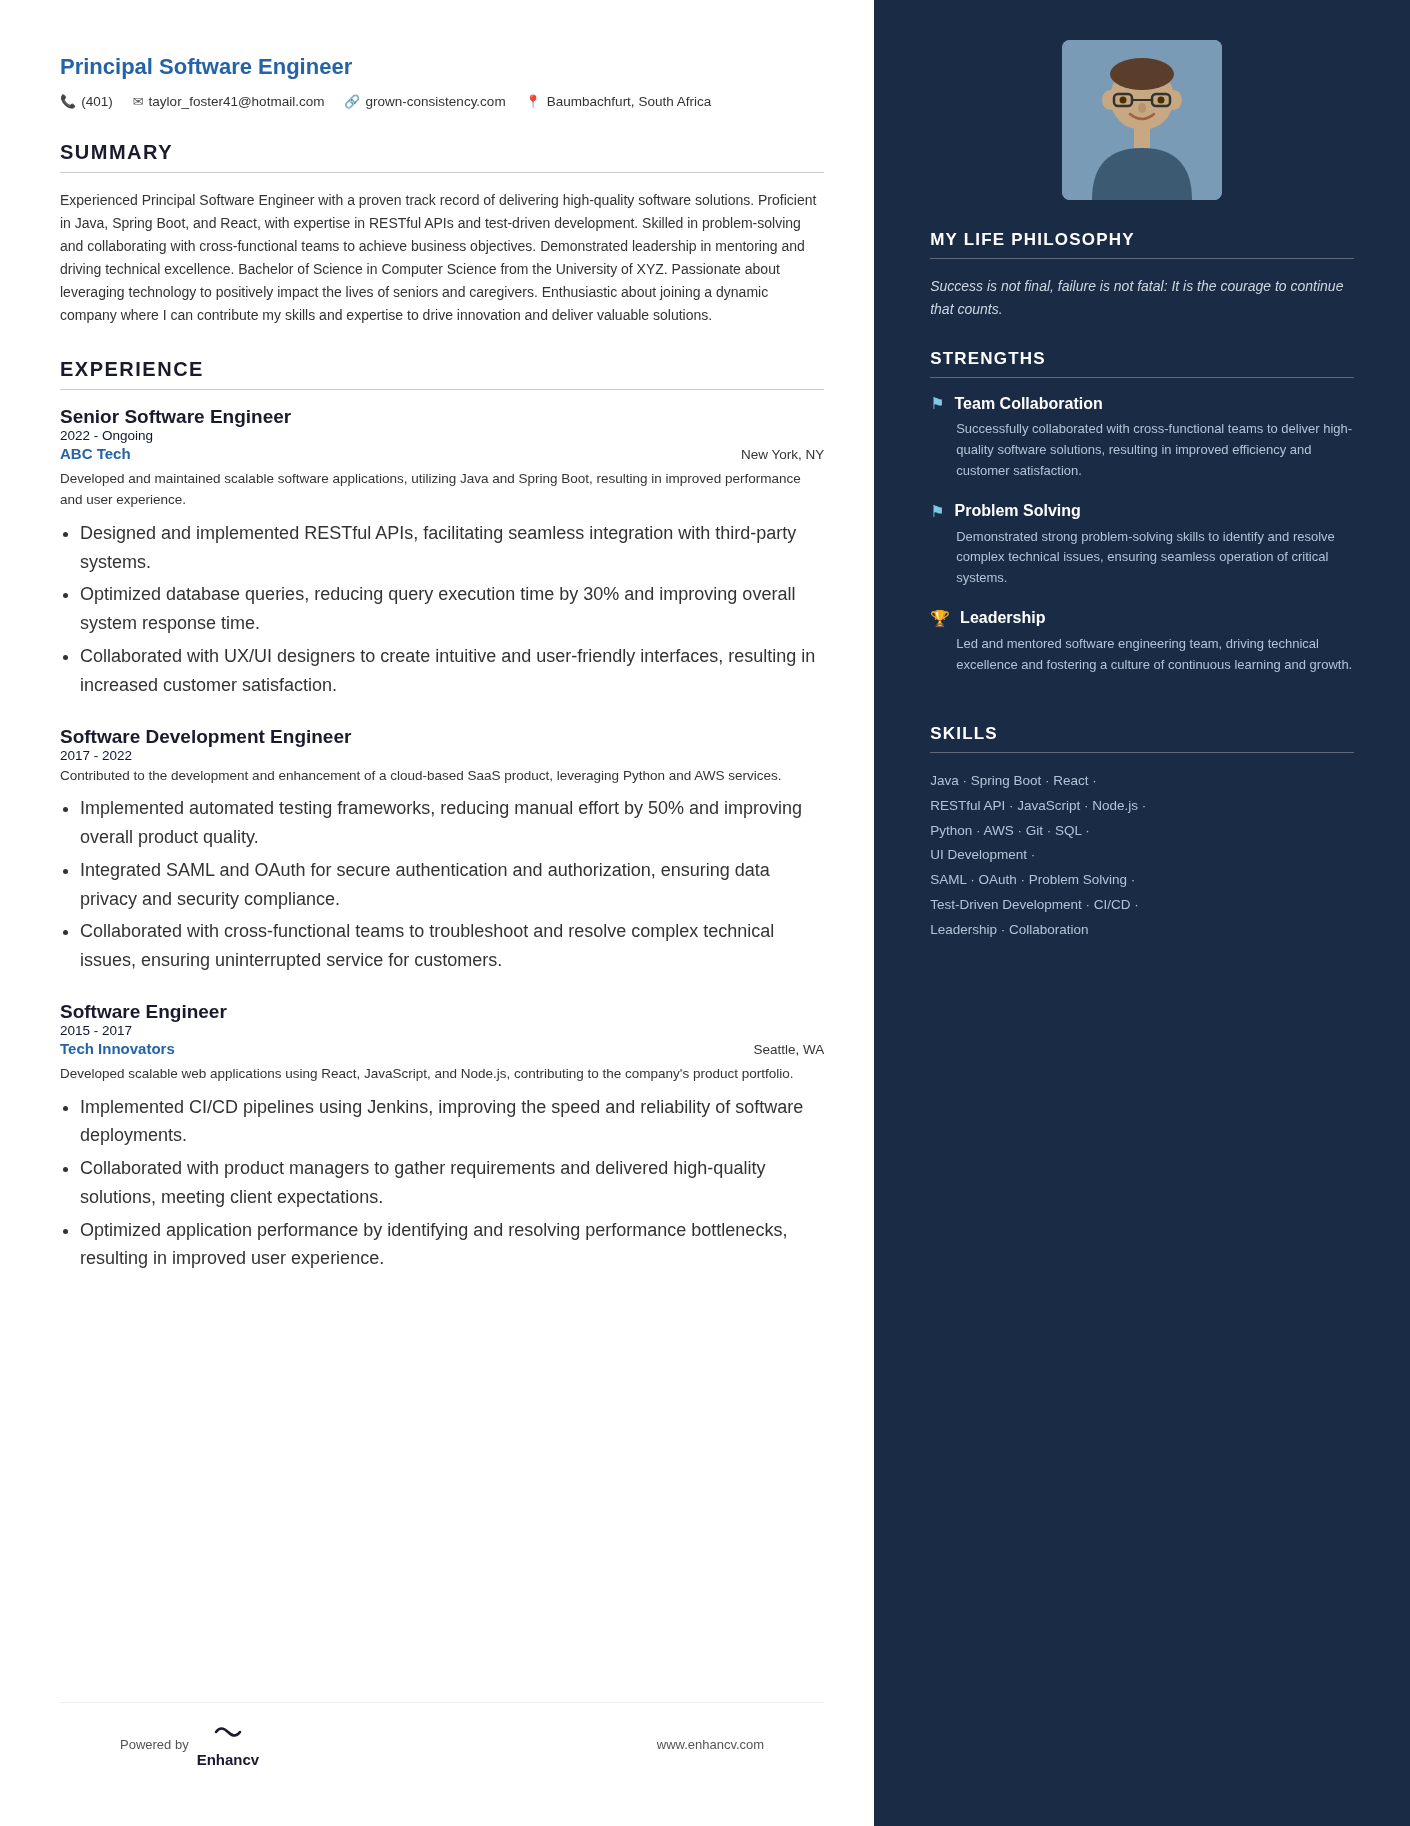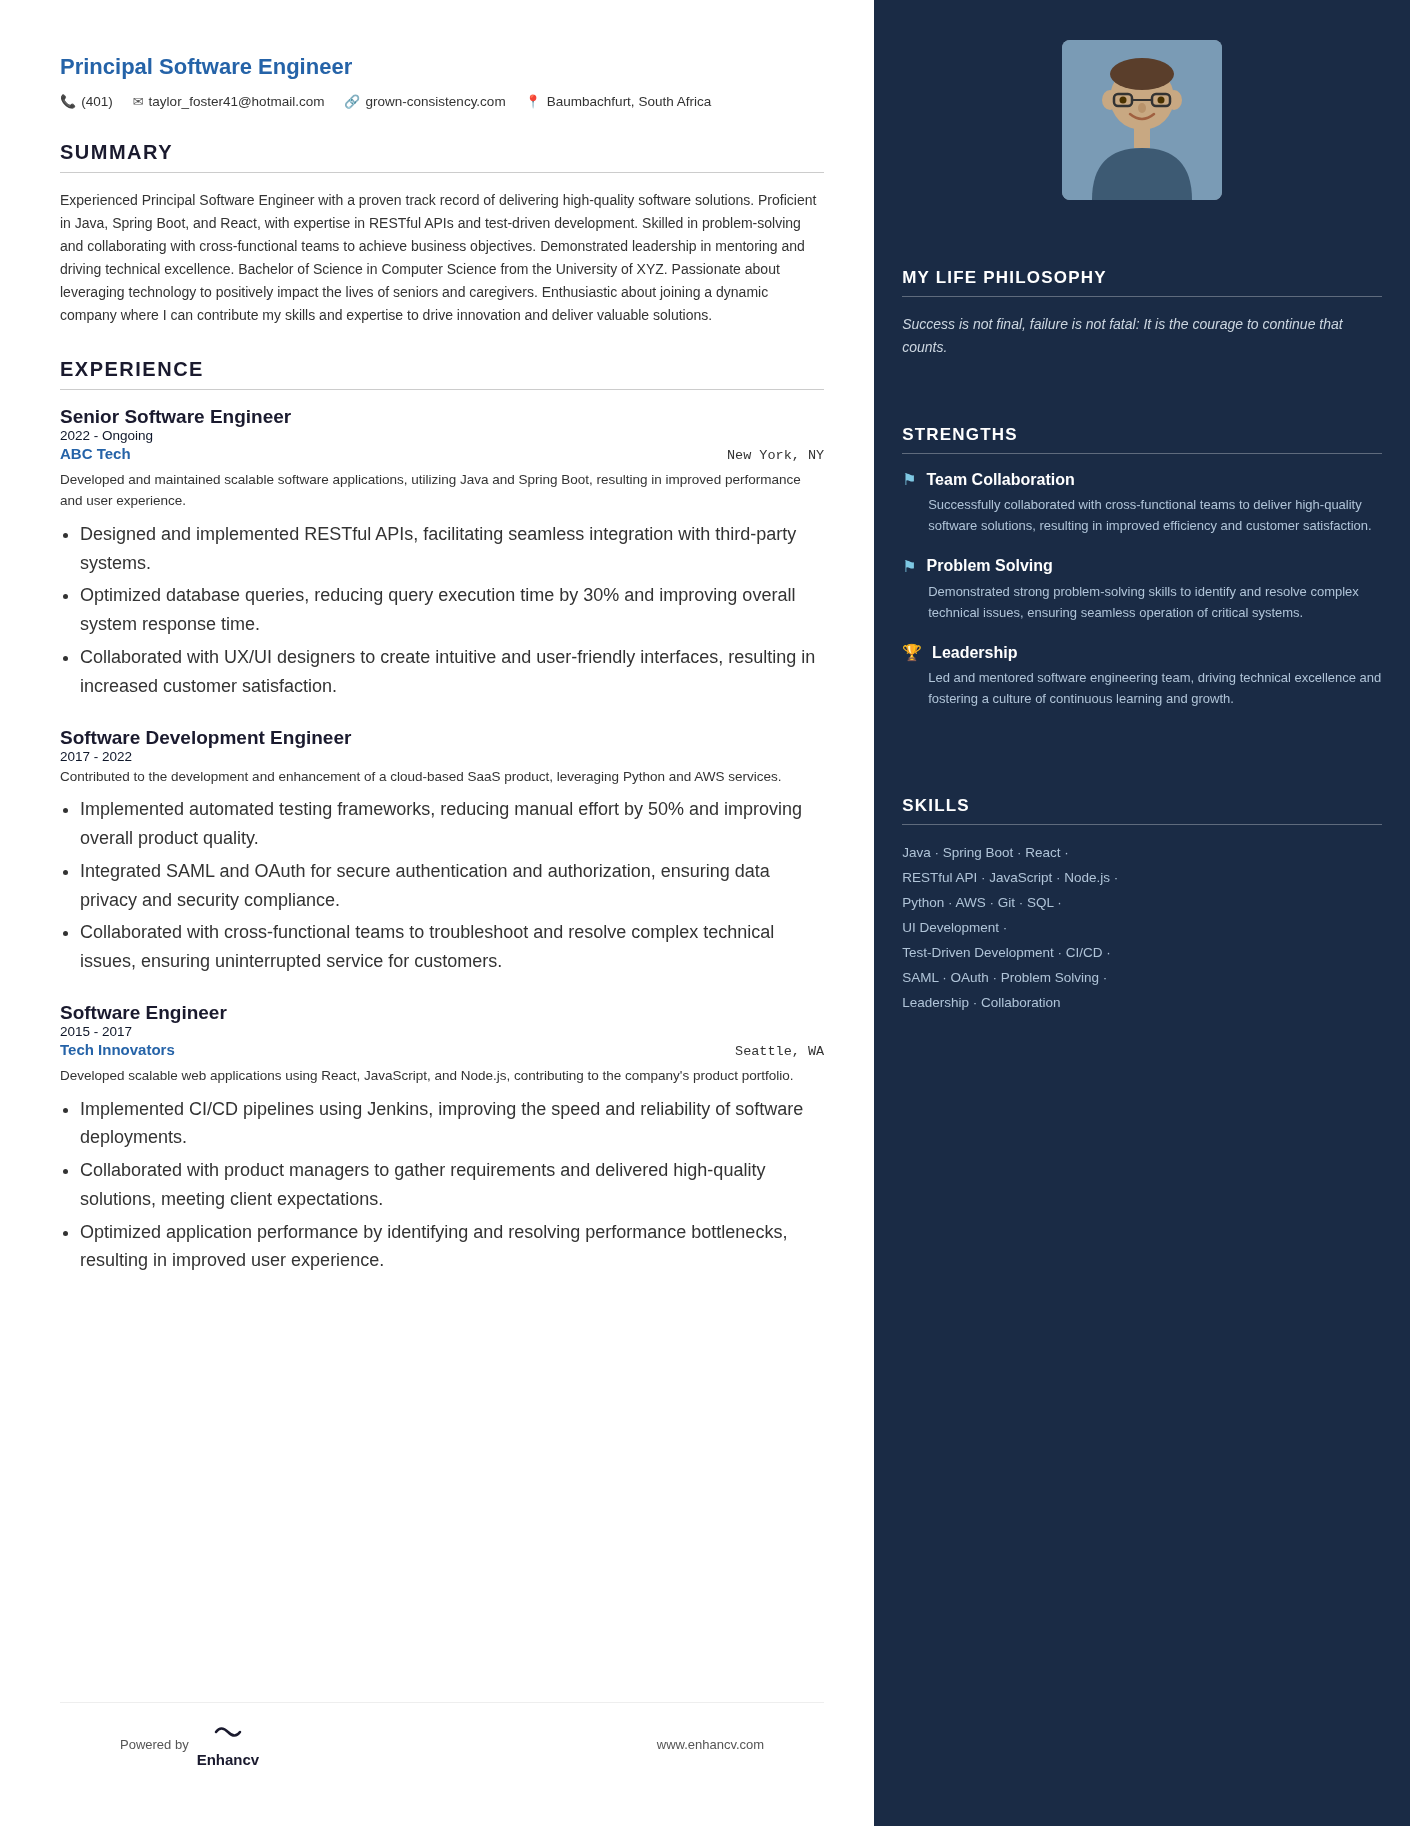--- a/index.html
+++ b/index.html
@@ -109,21 +109,20 @@
       margin-bottom: 6px;
     }
     .job-company {
       font-size: 15px;
       font-weight: 600;
       color: #2563a8;
     }
     .job-location {
       font-size: 13.5px;
       color: #333;
-      font-family: Liberation Mono, monospace;
     }
     .job-desc {
       font-size: 13.5px;
       line-height: 1.6;
       color: #333;
       margin-bottom: 8px;
     }
     .job-bullets {
       list-style: disc;
       padding-left: 20px;
@@ -183,23 +182,22 @@
       height: 160px;
       border-radius: 8px;
       overflow: hidden;
       background: #8899aa;
       display: flex;
       align-items: center;
       justify-content: center;
     }
     
     .right-section {
-      padding: 0 28px;
+      padding: 0 56px;
       margin-bottom: 28px;
-      margin-top: 38px;
     }
     .right-section-title {
       font-size: 17px;
       font-weight: 800;
       letter-spacing: 1.2px;
       text-transform: uppercase;
       color: #fff;
       margin-bottom: 8px;
     }
     .right-divider {
@@ -417,21 +415,21 @@
     </div>
 
     <div class="right-section">
       <div class="right-section-title">SKILLS</div>
       <hr class="right-divider">
       <div class="skills-text">
         <div>Java · Spring Boot · React ·</div>
         <div>RESTful API · JavaScript · Node.js ·</div>
         <div>Python · AWS · Git · SQL ·</div>
         <div>UI Development ·</div>
+        <div>SAML · OAuth · Problem Solving ·</div>
         <div>Test-Driven Development · CI/CD ·</div>
-        <div>SAML · OAuth · Problem Solving ·</div>
         <div>Leadership · Collaboration</div>
       </div>
     </div>
 
   </div>
 
 </div>
 
 </body></html>

